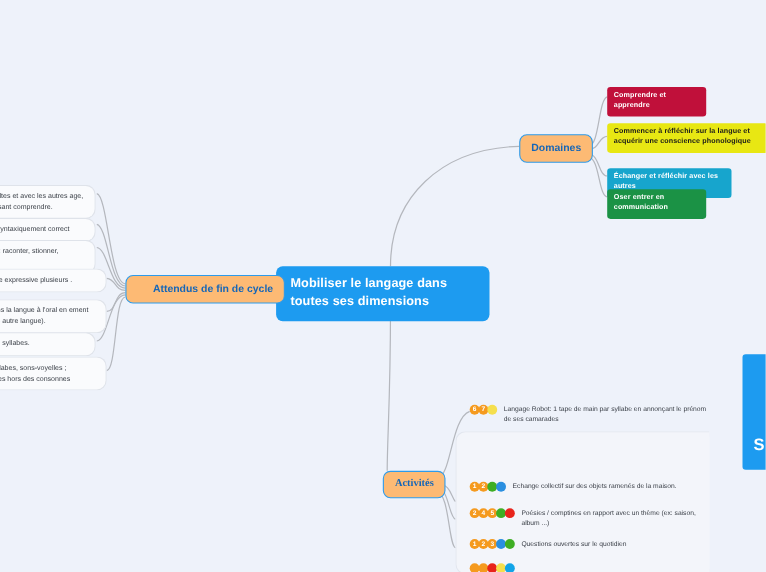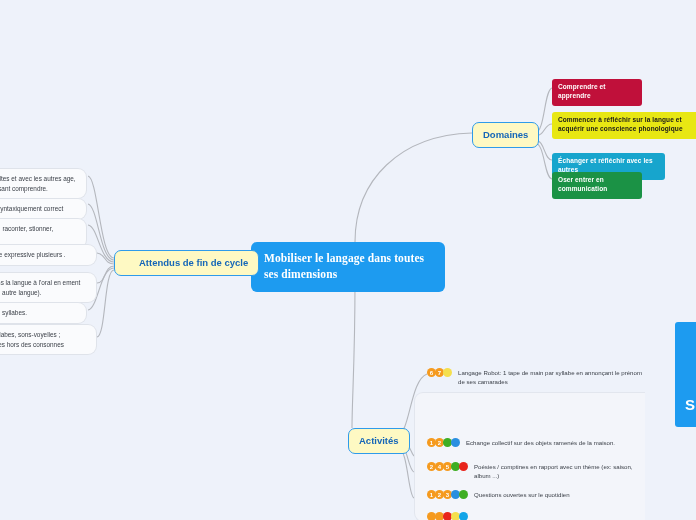--- a/index.html
+++ b/index.html
@@ -20,27 +20,27 @@
     left:251px;top:242px;width:194px;
     background:#1d9bf0;color:#ffffff;
     border-radius:6px;
     padding:9px 12px 10px 13px;
     font-size:11.5px;font-weight:bold;line-height:1.35;
     letter-spacing:.1px;
   }
 
   
   .cat{
-    background:#fef9c3;border:1.6px solid #2e9bea;border-radius:7px;
+    background:#fdba74;border:1.6px solid #2e9bea;border-radius:7px;
     color:#1566b8;font-weight:bold;font-size:9.5px;
     padding:6px 10px 7px 10px;text-align:center;white-space:nowrap;
   }
   #cat-domaines{left:472px;top:122px;}
   #cat-attendus{left:114px;top:250px;padding-left:24px;}
-  #cat-activites{left:348px;top:428px;}
+  #cat-activites{left:348px;top:428px;font-family:Liberation Serif, serif;}
 
   
   .chip{
     border-radius:3px;color:#ffffff;font-size:6.5px;font-weight:bold;
     padding:4px 6px 5px 6px;line-height:1.35;letter-spacing:.1px;
     box-sizing:border-box;
   }
   #chip-comprendre{left:552px;top:79px;width:90px;background:#c0103a;}
   #chip-commencer{left:552px;top:112px;width:146px;background:#e8e713;color:#1a1a1a;}
   #chip-echanger{left:552px;top:153px;width:113px;background:#17a5cd;}
@@ -119,21 +119,21 @@
     <path d="M114,270 C104,270 106,336 97,337"></path>
 
     <path d="M398,434 C410,434 410,380 427,374"></path>
     <path d="M398,440 C410,440 410,452 414,456"></path>
     <path d="M398,444 C408,444 408,470 414,472"></path>
     <path d="M398,448 C408,448 408,496 414,498"></path>
   </svg>
 
   <div class="act-sheet"></div>
 
-  <div class="node root" style="background: rgb(29, 155, 240); font-family: Liberation Serif, serif;">Mobiliser le langage dans toutes ses dimensions</div>
+  <div class="node root" style="background: rgb(29, 155, 240);">Mobiliser le langage dans toutes ses dimensions</div>
 
   <div class="node cat" id="cat-domaines">Domaines</div>
   <div class="node cat" id="cat-attendus">Attendus de fin de cycle</div>
   <div class="node cat" id="cat-activites">Activités</div>
 
   <div class="node chip" id="chip-comprendre" style="background: rgb(192, 16, 58);">Comprendre et apprendre</div>
   <div class="node chip" id="chip-commencer" style="background: rgb(232, 231, 19);">Commencer à réfléchir sur la langue et acquérir une conscience phonologique</div>
   <div class="node chip" id="chip-echanger" style="background: rgb(23, 165, 205);">Échanger et réfléchir avec les autres</div>
   <div class="node chip" id="chip-oser" style="background: rgb(27, 146, 69);">Oser entrer en communication</div>
 

